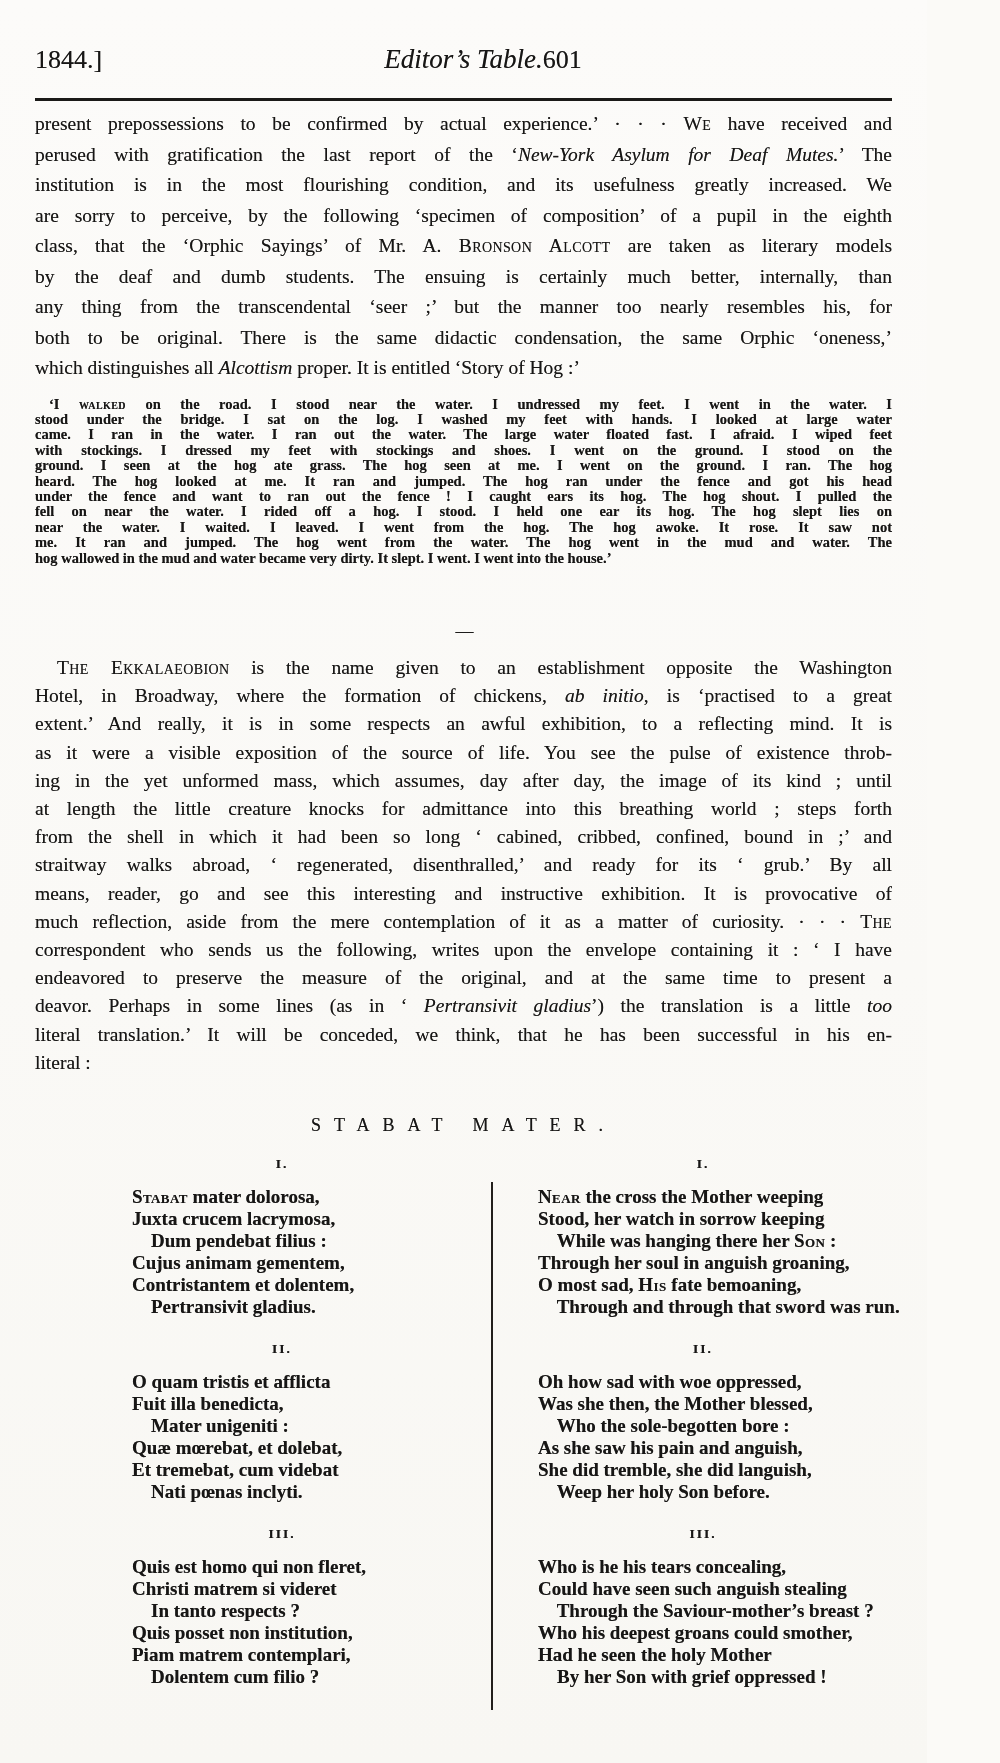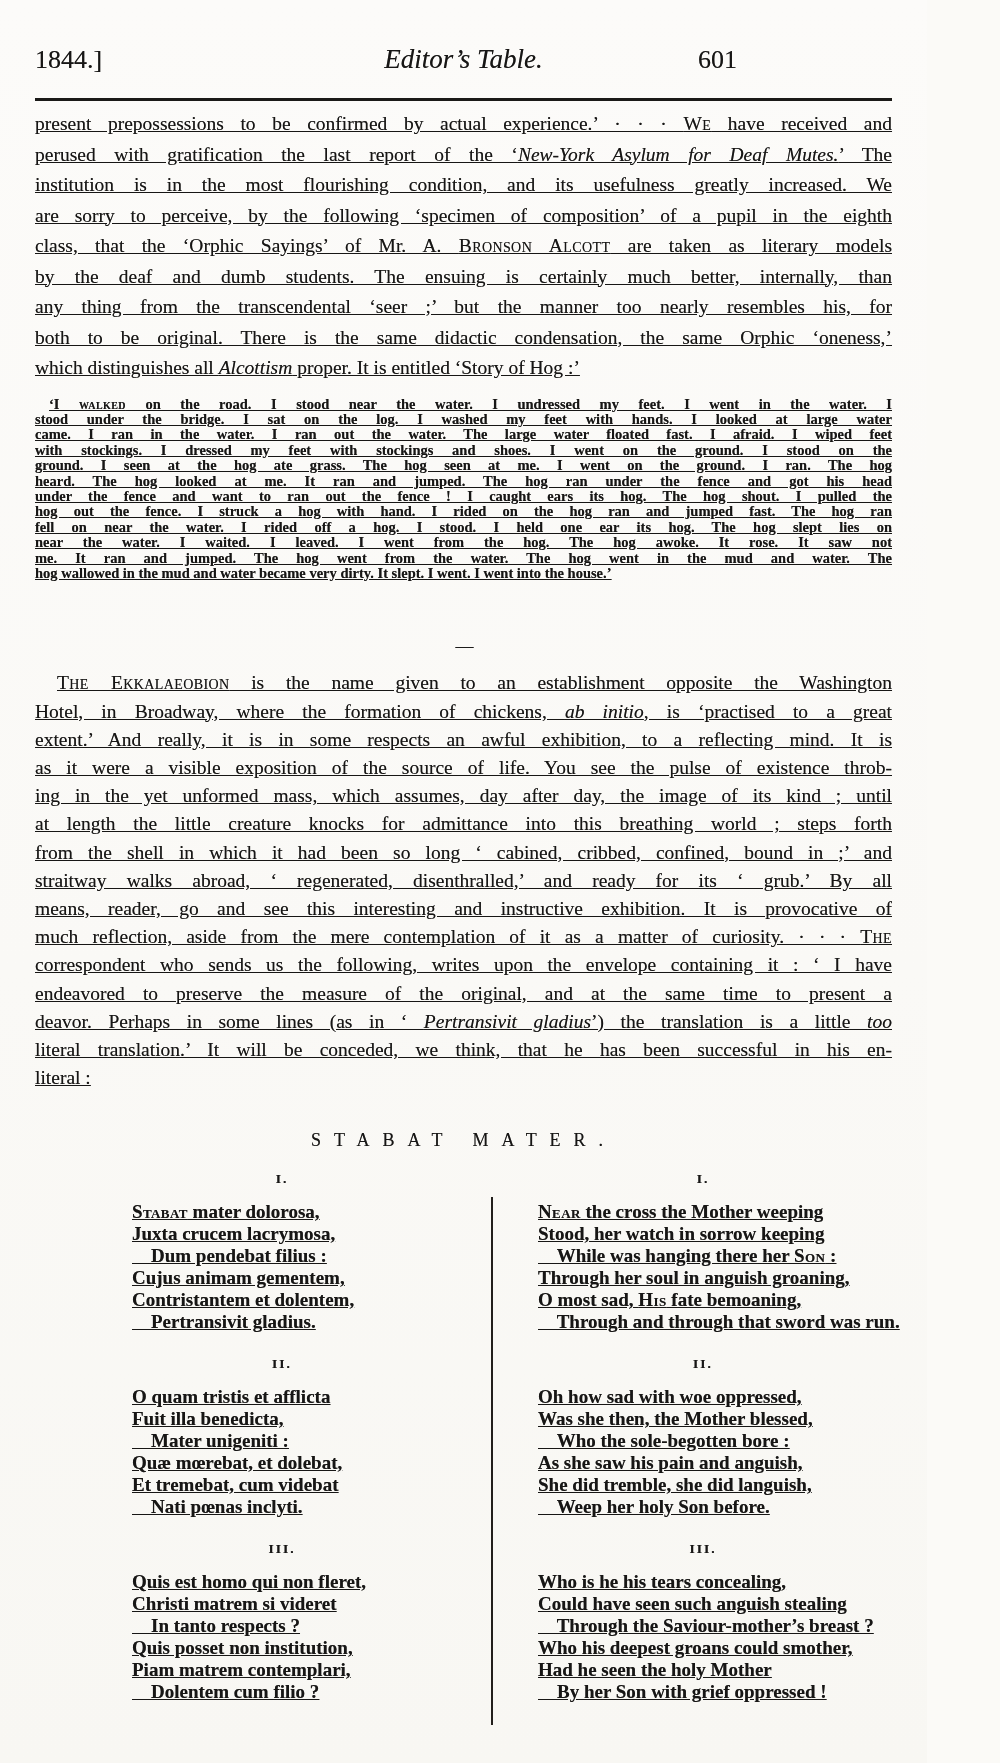--- a/index.html
+++ b/index.html
@@ -24,32 +24,31 @@
   .running-head {
     padding-top:44px;
     display:grid;
     grid-template-columns:1fr auto 1fr;
     align-items:baseline;
     font-size:26px;
     line-height:30px;
   }
   .rh-left  { text-align:left; }
   .rh-title { text-align:center; font-style:italic; font-size:27px; }
-  .rh-right { text-align:center; }
+  .rh-right { text-align:left; }
   .head-rule {
     margin-top:23px;
     border-top:3px solid #1b1a18;
     height:0;
   }
 
   
   .para .line {
     text-align:justify;
     text-align-last:justify;
-    text-decoration:underline;
   }
   .para .line.last { text-align-last:left; }
 
   .p1 { margin-top:8px;  font-size:19.5px; line-height:30.5px; }
   .p1 .line:first-child { text-indent:0; }
 
   .hog { margin-top:13px; font-size:14.5px; line-height:15.4px; font-weight:600; }
   .hog .line:first-child { text-indent:14px; }
 
   .dash {
@@ -94,21 +93,20 @@
     letter-spacing:2px;
     line-height:18px;
     margin-bottom:13px;
   }
   .col-english .stanza .num { width:330px; }
   .stanza-lines .line {
     white-space:pre;
     font-size:19px;
     font-weight:bold;
     line-height:22px;
-    text-decoration:underline;
   }
 </style>
 </head>
 <body>
 
 <div class="page">
 
   <div class="running-head">
     <span class="rh-left">1844.]</span>
     <span class="rh-title">Editor’s Table.</span>
@@ -130,21 +128,20 @@
     </div>
 
   <div class="para hog">
       <div class="line">‘I <span class="sc">walked</span> on the road.  I stood near the water.  I undressed my feet.  I went in the water.  I</div>
       <div class="line">stood under the bridge.  I sat on the log.  I washed my feet with hands.  I looked at large water</div>
       <div class="line">came.  I ran in the water.  I ran out the water.  The large water floated fast.  I afraid.  I wiped feet</div>
       <div class="line">with stockings.  I dressed my feet with stockings and shoes.  I went on the ground.  I stood on the</div>
       <div class="line">ground.  I seen at the hog ate grass.  The hog seen at me.  I went on the ground.  I ran.  The hog</div>
       <div class="line">heard.  The hog looked at me.  It ran and jumped.  The hog ran under the fence and got his head</div>
       <div class="line">under the fence and want to ran out the fence !  I caught ears its hog.  The hog shout.  I pulled the</div>
-      <div class="line">hog out the fence.  I struck a hog with hand.  I rided on the hog ran and jumped fast.  The hog ran</div>
       <div class="line">fell on near the water.  I rided off a hog.  I stood.  I held one ear its hog.  The hog slept lies on</div>
       <div class="line">near the water.  I waited.  I leaved.  I went from the hog.  The hog awoke.  It rose.  It saw not</div>
       <div class="line">me.  It ran and jumped.  The hog went from the water.  The hog went in the mud and water.  The</div>
       <div class="line last">hog wallowed in the mud and water became very dirty.  It slept.  I went.  I went into the house.’</div>
     </div>
 
   <div class="dash">—</div>
 
   <div class="para p2">
       <div class="line"><span class="sc">The Ekkalaeobion</span> is the name given to an establishment opposite the Washington</div>

